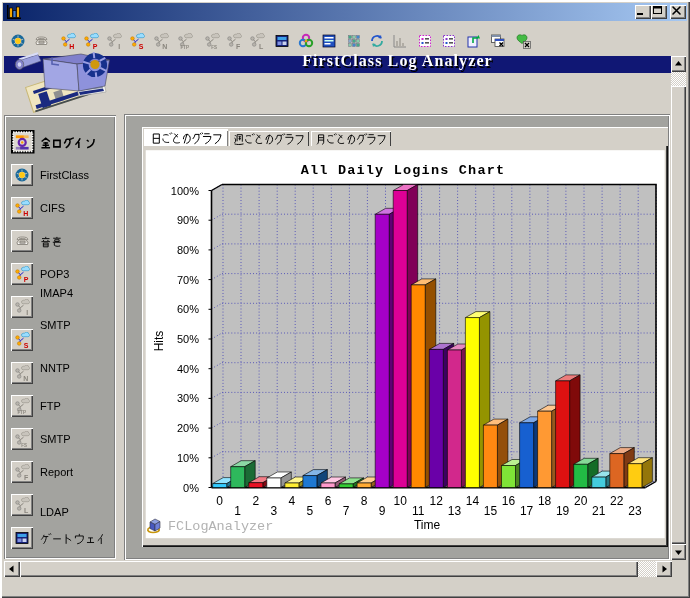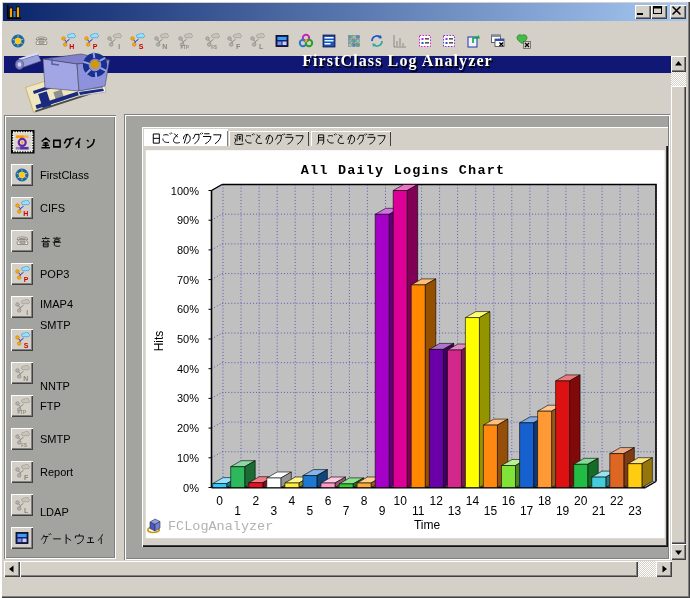--- a/index.html
+++ b/index.html
@@ -630,39 +630,39 @@
     </svg>
     <div class="slabel abs" style="top:267.5px">POP3</div>
     <div class="sbtn abs" style="top:295.5px"></div>
     <svg class="abs" style="left:14px;top:298.5px" width="16" height="16" viewBox="0 0 16 16">
       <path d="M9,2.5 a2.6,2.2 0 0 1 5,0.8 a2,1.8 0 0 1 -1,3.4 h-5.5 a2,2 0 0 1 -0.5,-4 a2.6,2.2 0 0 1 2,-0.2 z" fill="#c8c4bc" stroke="#9a968e" stroke-width="0.8" transform="translate(3.2,-0.8) scale(0.82)"></path>
 <path d="M3.5,5.5 L6.3,8.8 L9.5,6.2 M6.3,8.8 L5.2,11.5" stroke="#8a867e" stroke-width="1" fill="none"></path>
 <circle cx="3.5" cy="5.5" r="1.8" fill="#b8b4ac" stroke="#777" stroke-width="0.5"></circle>
 <circle cx="5.2" cy="11.5" r="1.8" fill="#b8b4ac" stroke="#777" stroke-width="0.5"></circle>
       <text x="14.3" y="15.5" text-anchor="end" font-family="Liberation Sans" font-weight="bold" font-size="7px" fill="#8a867e">I</text>
     </svg>
-    <div class="slabel abs" style="top:298px">IMAP4</div>
+    <div class="slabel abs" style="top:287px">IMAP4</div>
     <div class="sbtn abs" style="top:328.5px"></div>
     <svg class="abs" style="left:14px;top:331.5px" width="16" height="16" viewBox="0 0 16 16">
       <path d="M9,2.5 a2.6,2.2 0 0 1 5,0.8 a2,1.8 0 0 1 -1,3.4 h-5.5 a2,2 0 0 1 -0.5,-4 a2.6,2.2 0 0 1 2,-0.2 z" fill="#99ddff" stroke="#3399cc" stroke-width="0.8" transform="translate(3.2,-0.8) scale(0.82)"></path>
 <path d="M3.5,5.5 L6.3,8.8 L9.5,6.2 M6.3,8.8 L5.2,11.5" stroke="#2222cc" stroke-width="1" fill="none"></path>
 <circle cx="3.5" cy="5.5" r="1.8" fill="#ffaa00" stroke="#b87700" stroke-width="0.5"></circle>
 <circle cx="5.2" cy="11.5" r="1.8" fill="#ffaa00" stroke="#b87700" stroke-width="0.5"></circle>
       <text x="14.3" y="15.5" text-anchor="end" font-family="Liberation Sans" font-weight="bold" font-size="7px" fill="#cc0000">S</text>
     </svg>
     <div class="slabel abs" style="top:319px">SMTP</div>
     <div class="sbtn abs" style="top:361.5px"></div>
     <svg class="abs" style="left:14px;top:364.5px" width="16" height="16" viewBox="0 0 16 16">
       <path d="M9,2.5 a2.6,2.2 0 0 1 5,0.8 a2,1.8 0 0 1 -1,3.4 h-5.5 a2,2 0 0 1 -0.5,-4 a2.6,2.2 0 0 1 2,-0.2 z" fill="#c8c4bc" stroke="#9a968e" stroke-width="0.8" transform="translate(3.2,-0.8) scale(0.82)"></path>
 <path d="M3.5,5.5 L6.3,8.8 L9.5,6.2 M6.3,8.8 L5.2,11.5" stroke="#8a867e" stroke-width="1" fill="none"></path>
 <circle cx="3.5" cy="5.5" r="1.8" fill="#b8b4ac" stroke="#777" stroke-width="0.5"></circle>
 <circle cx="5.2" cy="11.5" r="1.8" fill="#b8b4ac" stroke="#777" stroke-width="0.5"></circle>
       <text x="14.3" y="15.5" text-anchor="end" font-family="Liberation Sans" font-weight="bold" font-size="7px" fill="#8a867e">N</text>
     </svg>
-    <div class="slabel abs" style="top:380px">NNTP</div>
+    <div class="slabel abs" style="top:362px">NNTP</div>
     <div class="sbtn abs" style="top:394.5px"></div>
     <svg class="abs" style="left:14px;top:397.5px" width="16" height="16" viewBox="0 0 16 16">
       <path d="M9,2.5 a2.6,2.2 0 0 1 5,0.8 a2,1.8 0 0 1 -1,3.4 h-5.5 a2,2 0 0 1 -0.5,-4 a2.6,2.2 0 0 1 2,-0.2 z" fill="#c8c4bc" stroke="#9a968e" stroke-width="0.8" transform="translate(3.2,-0.8) scale(0.82)"></path>
 <path d="M3.5,5.5 L6.3,8.8 L9.5,6.2 M6.3,8.8 L5.2,11.5" stroke="#8a867e" stroke-width="1" fill="none"></path>
 <circle cx="3.5" cy="5.5" r="1.8" fill="#b8b4ac" stroke="#777" stroke-width="0.5"></circle>
 <circle cx="5.2" cy="11.5" r="1.8" fill="#b8b4ac" stroke="#777" stroke-width="0.5"></circle>
       <text x="11.9" y="15.5" text-anchor="end" font-family="Liberation Sans" font-weight="bold" font-size="4.5px" fill="#8a867e">FTP</text>
     </svg>
     <div class="slabel abs" style="top:399.5px">FTP</div>
     <div class="sbtn abs" style="top:427.5px"></div>

